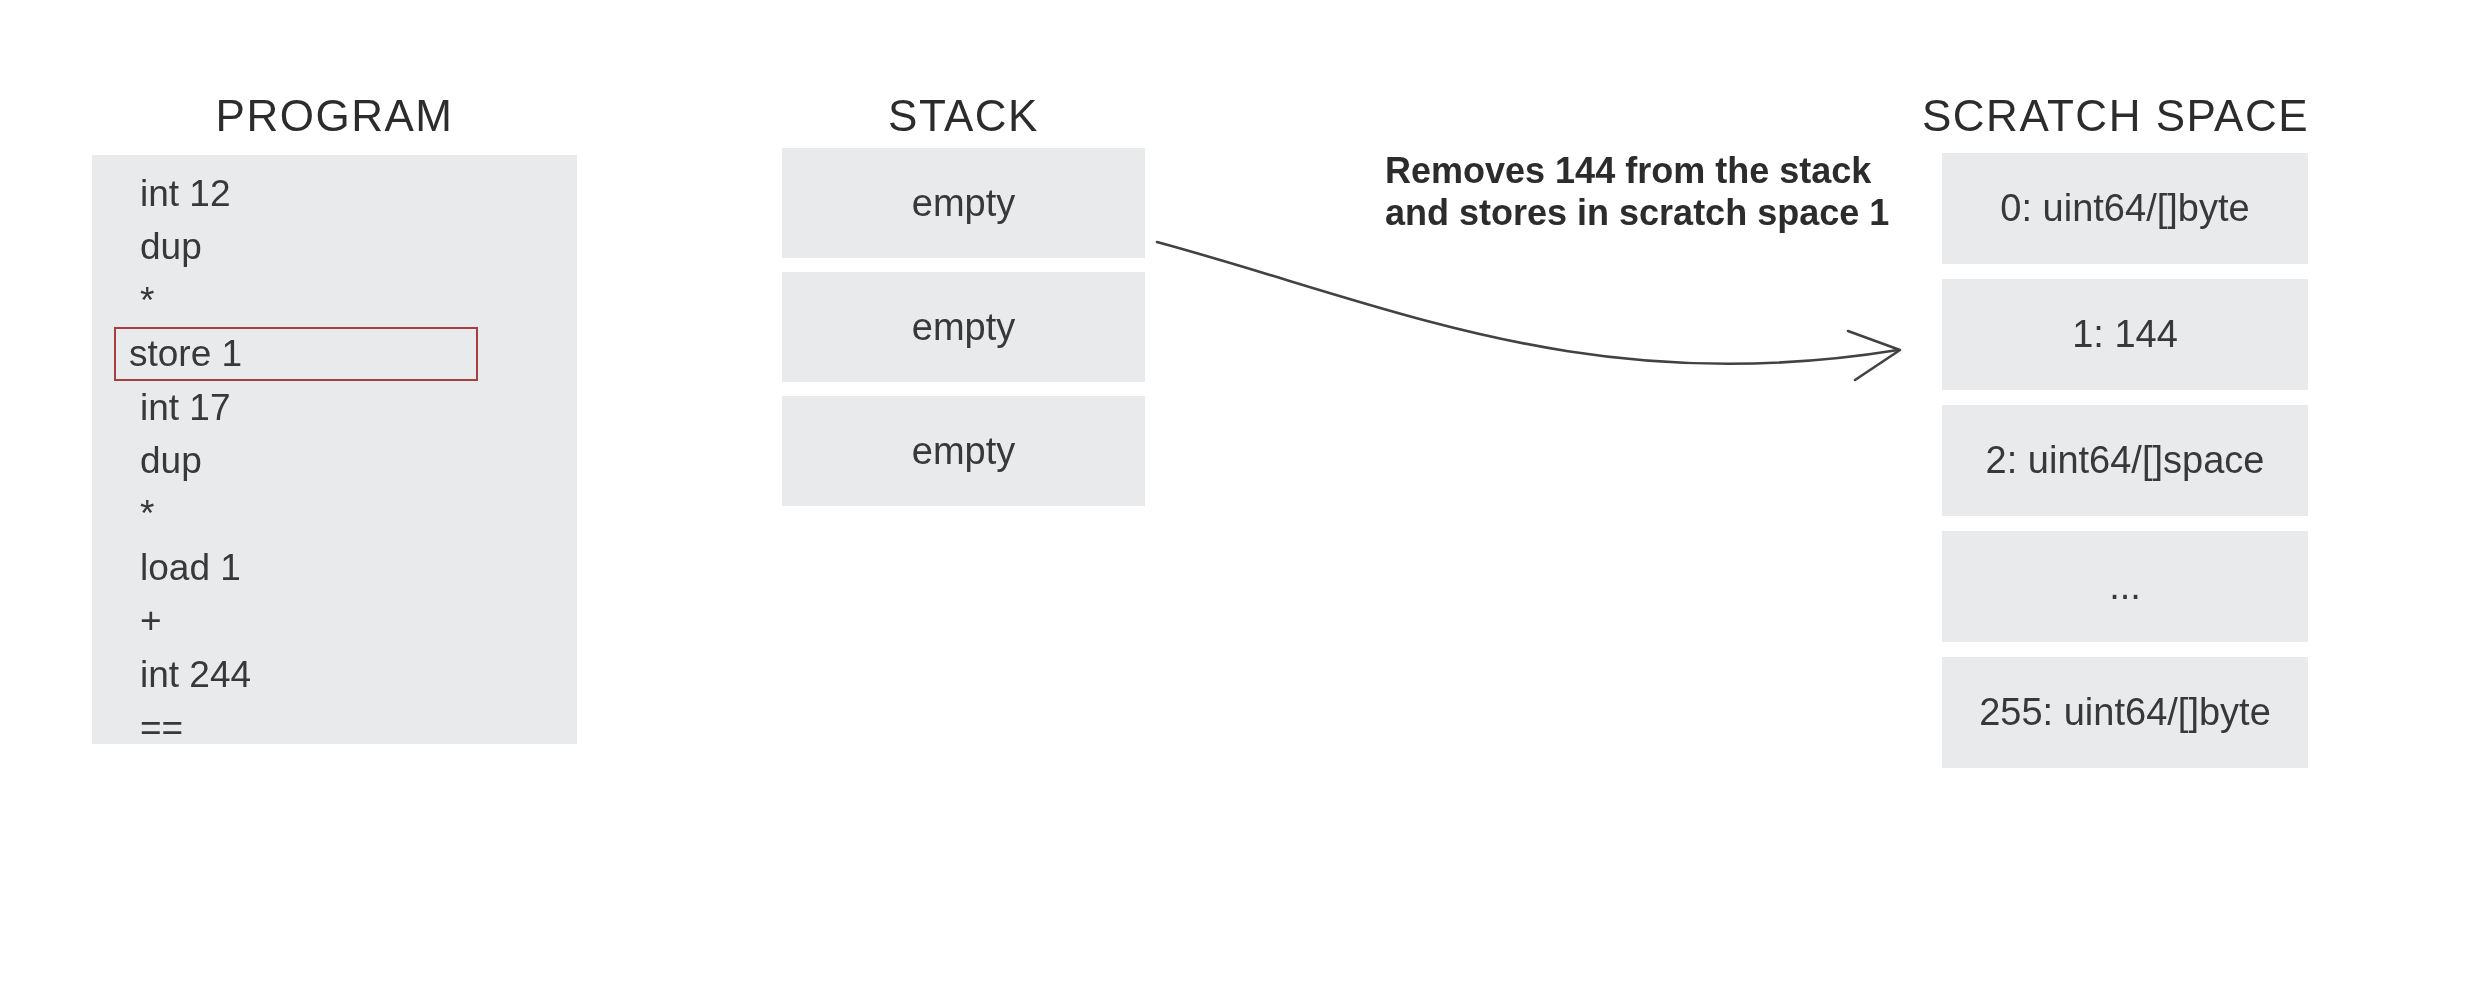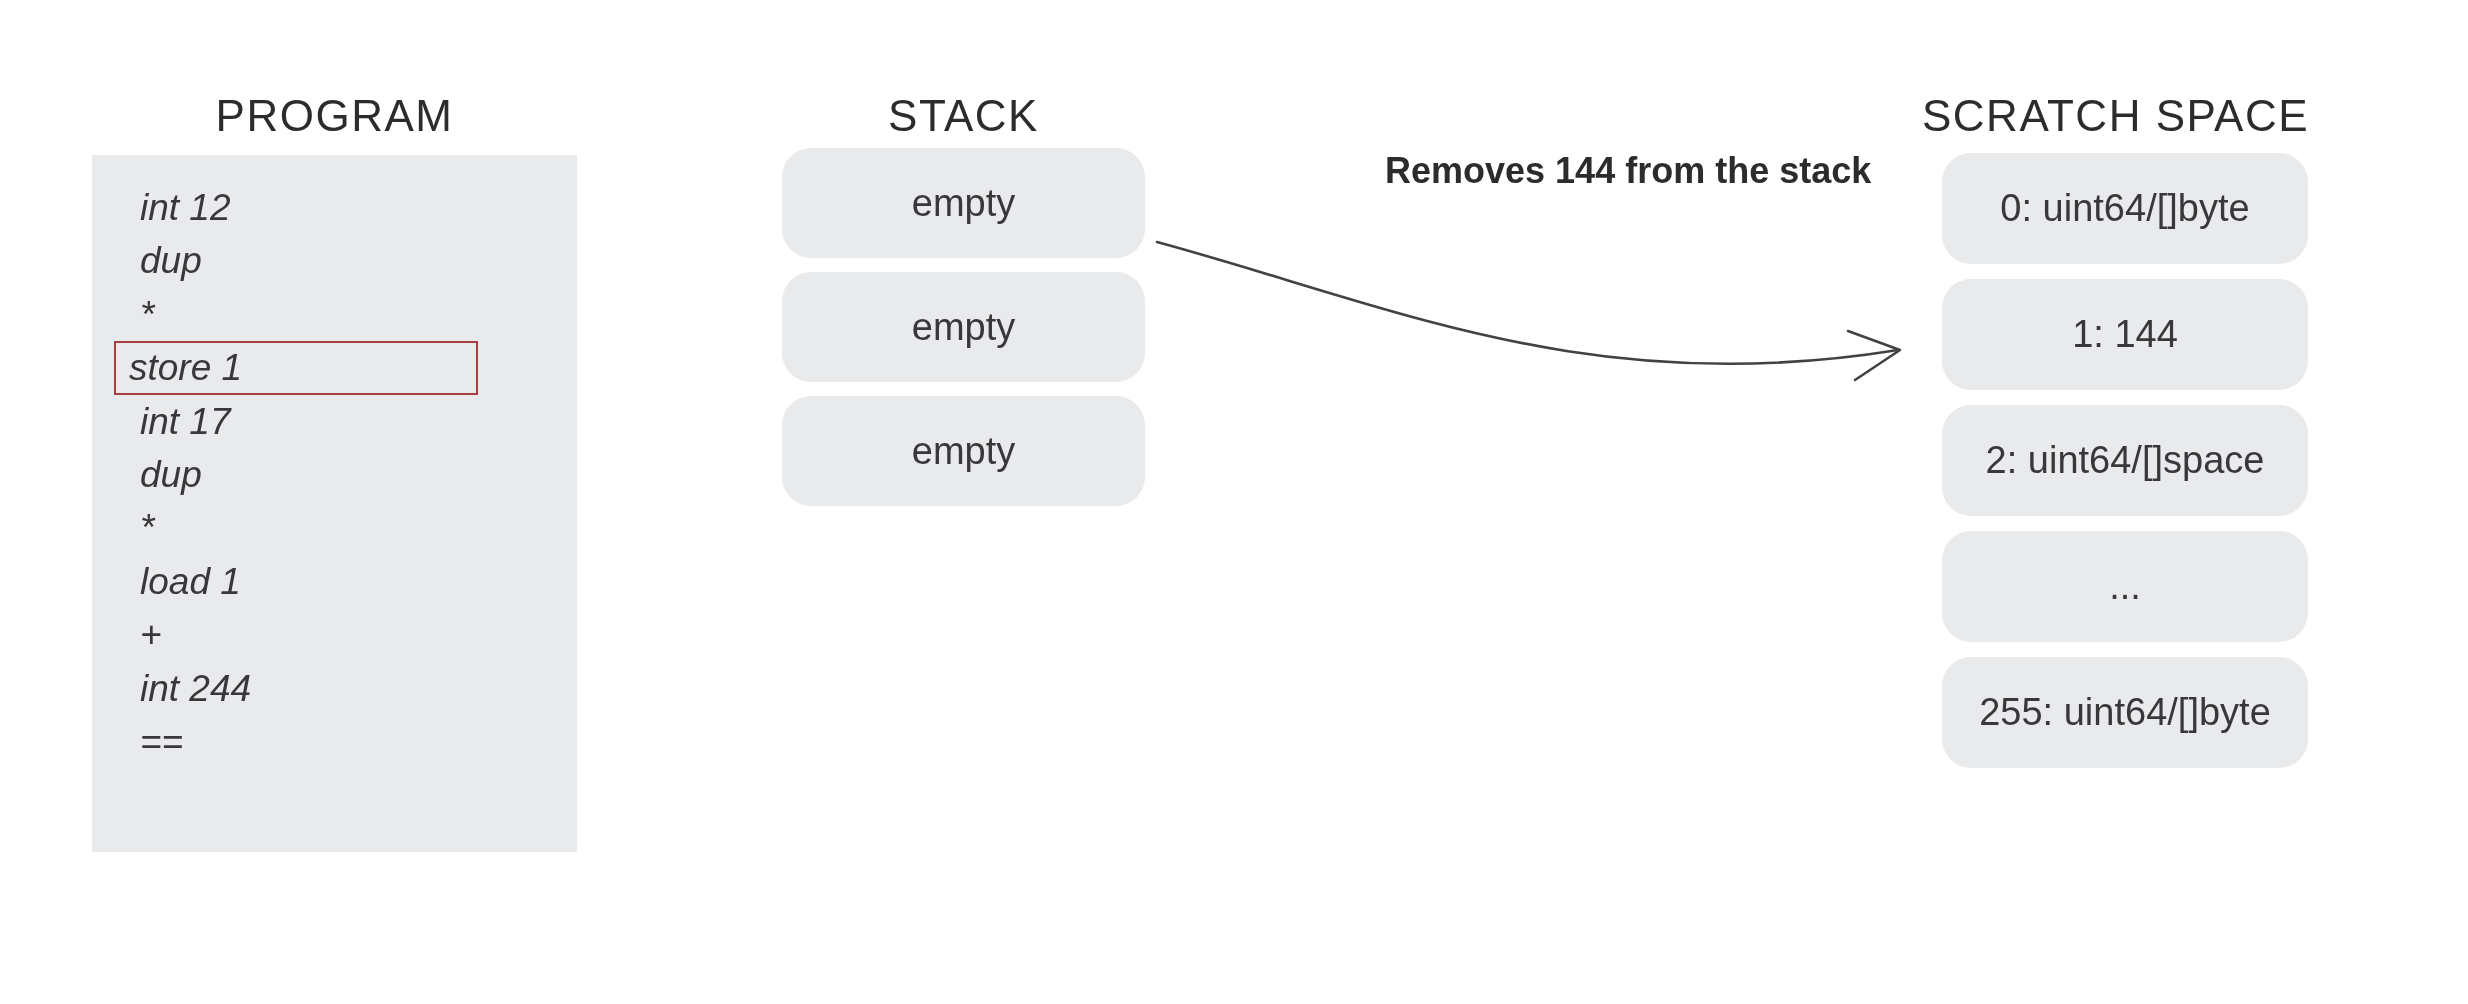--- a/index.html
+++ b/index.html
@@ -22,25 +22,24 @@
     color: var(--title, #2c2c2c);
     white-space: nowrap;
   }
   .title-program { left: 92px;  width: 485px; }
   .title-stack   { left: 782px; width: 363px; }
   .title-scratch { left: 1922px; width: 366px; }
 
   .program-box {
     position: absolute;
     left: 92px; top: 155px;
-    width: 485px; height: 697px;
+    width: 485px; height: 589px;
     background: var(--box-bg, #e8eaec);
     box-sizing: border-box;
-    padding-top: 26px;
-    font-style: italic;
+    padding-top: 12px;
   }
   .prog-line {
     height: 53.4px;
     line-height: 53.4px;
     padding-left: 48px;
     font-size: 37px;
     white-space: pre;
   }
   .prog-line.highlight {
     box-sizing: border-box;
@@ -58,21 +57,20 @@
   }
   .stack-slots   { left: 782px;  top: 148px; width: 363px; gap: 14px; }
   .scratch-slots { left: 1922px; top: 153px; width: 366px; gap: 15px; padding-left: 20px; }
   .slot {
     display: flex;
     align-items: center;
     justify-content: center;
     background: var(--box-bg, #e8eaec);
     font-size: 38px;
     color: var(--text, #38383a);
-    border-radius: 29px;
   }
   .stack-slots .slot   { height: 110px; }
   .scratch-slots .slot { height: 111px; }
 
   .stack-note {
     position: absolute;
     left: 782px; top: 535px; width: 363px;
     text-align: center;
     font-size: 36px;
     font-weight: 700;
@@ -136,20 +134,21 @@
   <div class="slots scratch-slots">
     <div class="slot">0: uint64/[]byte</div>
     <div class="slot">1: 144</div>
     <div class="slot">2: uint64/[]space</div>
     <div class="slot">...</div>
     <div class="slot">255: uint64/[]byte</div>
   </div>
 
   <div class="annotation">
     <div>Removes 144 from the stack</div>
+    <div>and stores in scratch space 1</div>
   </div>
 
   <svg class="arrow-layer" width="2468" height="1004" viewBox="0 0 2468 1004">
     <path d="M 1157 242 C 1390 305, 1590 400, 1898 350"></path>
     <polyline points="1848,331 1900,350 1855,380"></polyline>
   </svg>
 
 </div>
 
 </body></html>

